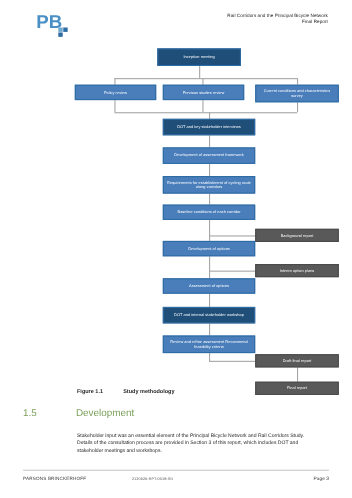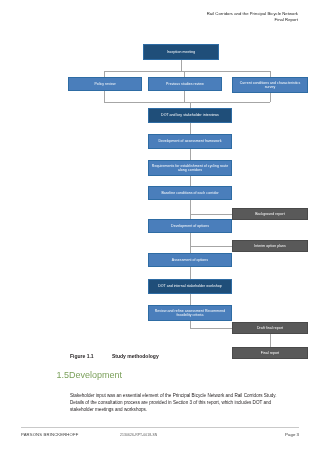--- a/index.html
+++ b/index.html
@@ -87,21 +87,21 @@
 
   
   .sec-heading {
     position: absolute;
     left: 21px;
     top: 370px;
     font-size: 9px;
     color: #7ba05b;
     white-space: nowrap;
   }
-  .sec-heading .num { display: inline-block; width: 48px; color: #7ba05b; text-align: right; }
+  .sec-heading .num { display: inline-block; width: 48px; color: #7ba05b; }
   .sec-heading .txt { color: #7ba05b; }
 
   
   .body-par {
     position: absolute;
     left: 70px;
     top: 387px;
     width: 208px;
     font-size: 4.6px;
     line-height: 7px;
@@ -142,20 +142,28 @@
     right: 21px; top: 5px;
     font-size: 4.4px;
     color: #3a3a3a;
   }
 </style>
 </head>
 <body>
 
 <div class="page-header">
 
+  <div class="logo">
+    <svg width="40" height="26" viewBox="0 0 40 26" xmlns="http://www.w3.org/2000/svg">
+      <text x="0" y="16" font-family="Liberation Sans, sans-serif" font-size="17" font-weight="bold" fill="#4a90c4">PB</text>
+      <rect x="20" y="16" width="4" height="4" fill="#6fa8cf"></rect>
+      <rect x="20" y="20.5" width="4" height="4" fill="#2e6ca4"></rect>
+      <rect x="24.5" y="16" width="4" height="4" fill="#2e6ca4"></rect>
+    </svg>
+  </div>
 
   <div class="header-title">
     <div>Rail Corridors and the Principal Bicycle Network</div>
     <div>Final Report</div>
   </div>
 
 </div>
 
 <div class="flow">
 

